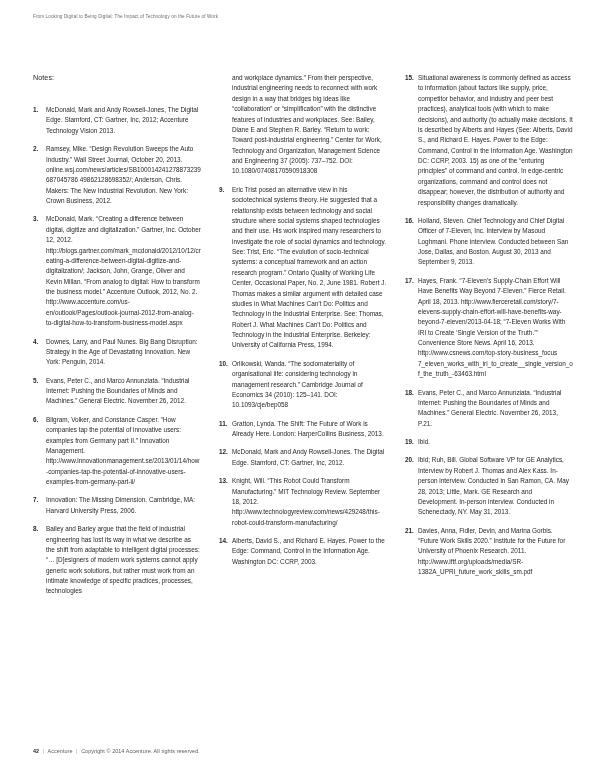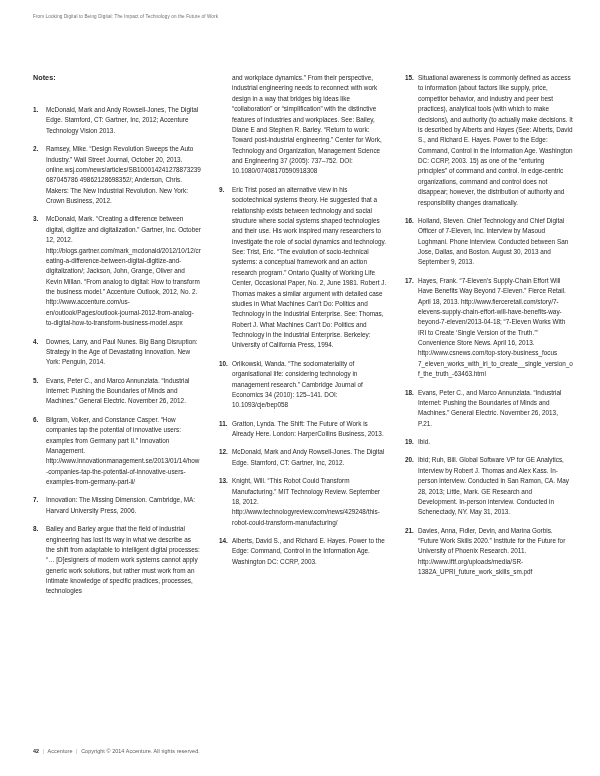--- a/index.html
+++ b/index.html
@@ -38,21 +38,21 @@
     display: flex;
     gap: 18px;
     align-items: flex-start;
   }
   .column {
     width: 168px;
     flex: 0 0 168px;
   }
   .notes-heading {
     font-size: 7.2px;
-    font-weight: bold;
+    font-weight: normal;
     color: #231f20;
     margin: 0 0 23px 0;
     letter-spacing: 0.05px;
   }
   .note {
     display: flex;
     margin-bottom: 8px;
     align-items: flex-start;
   }
   .note-num {

